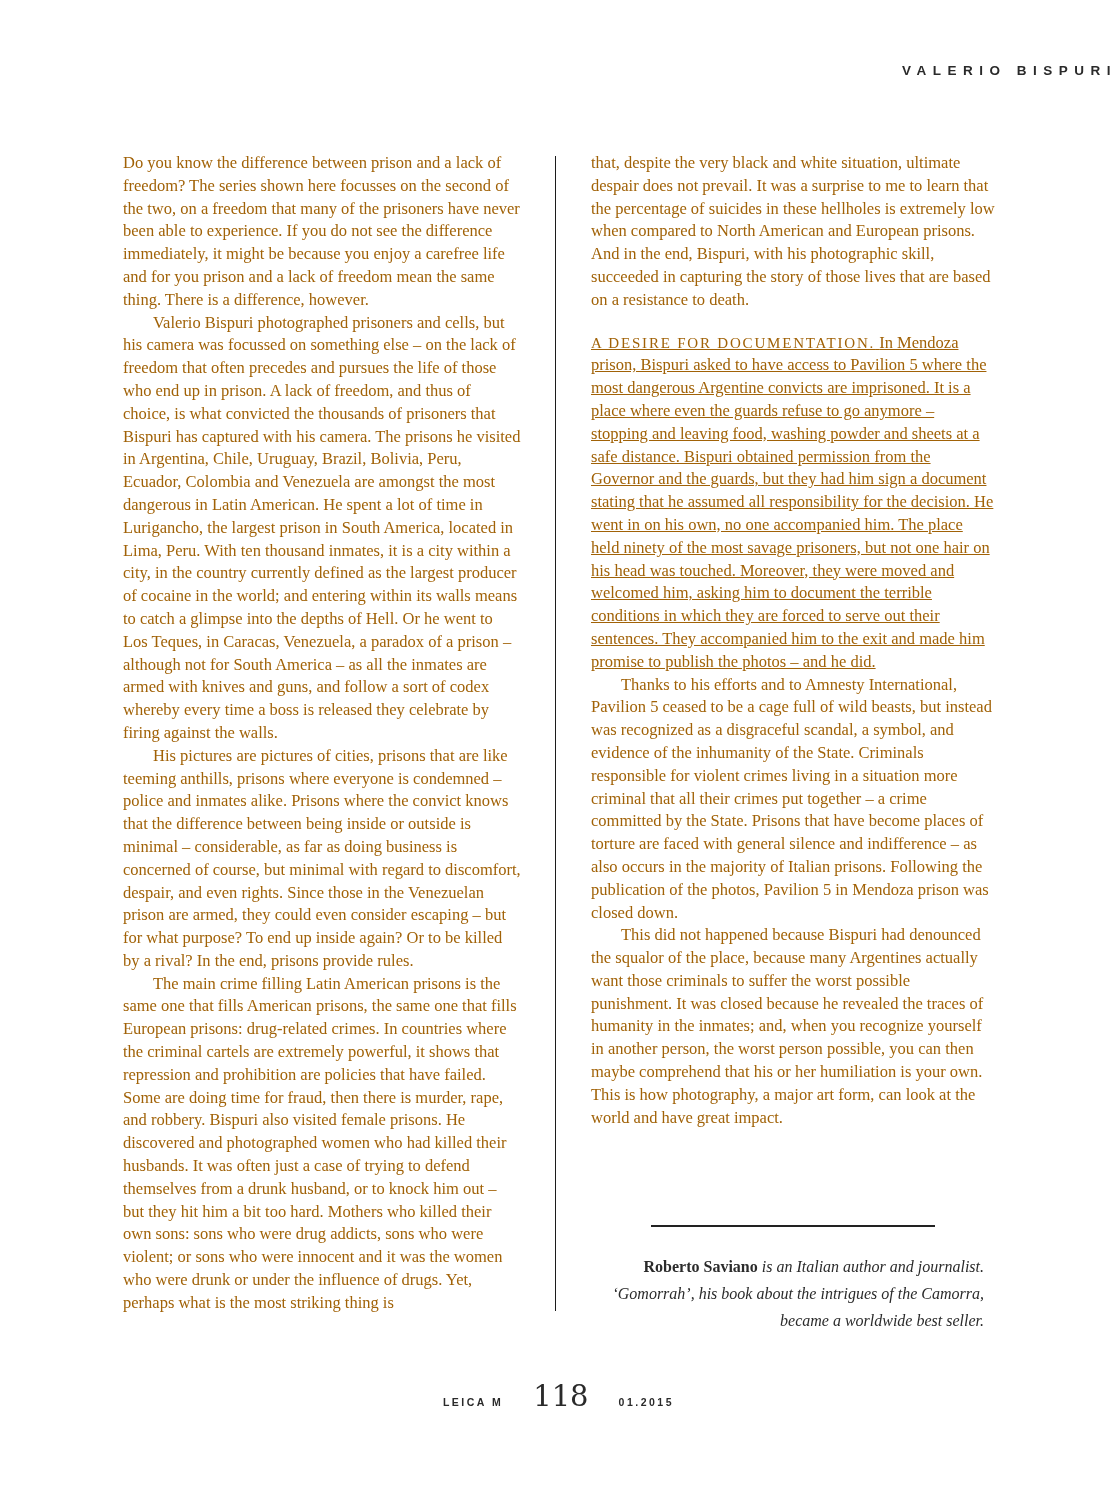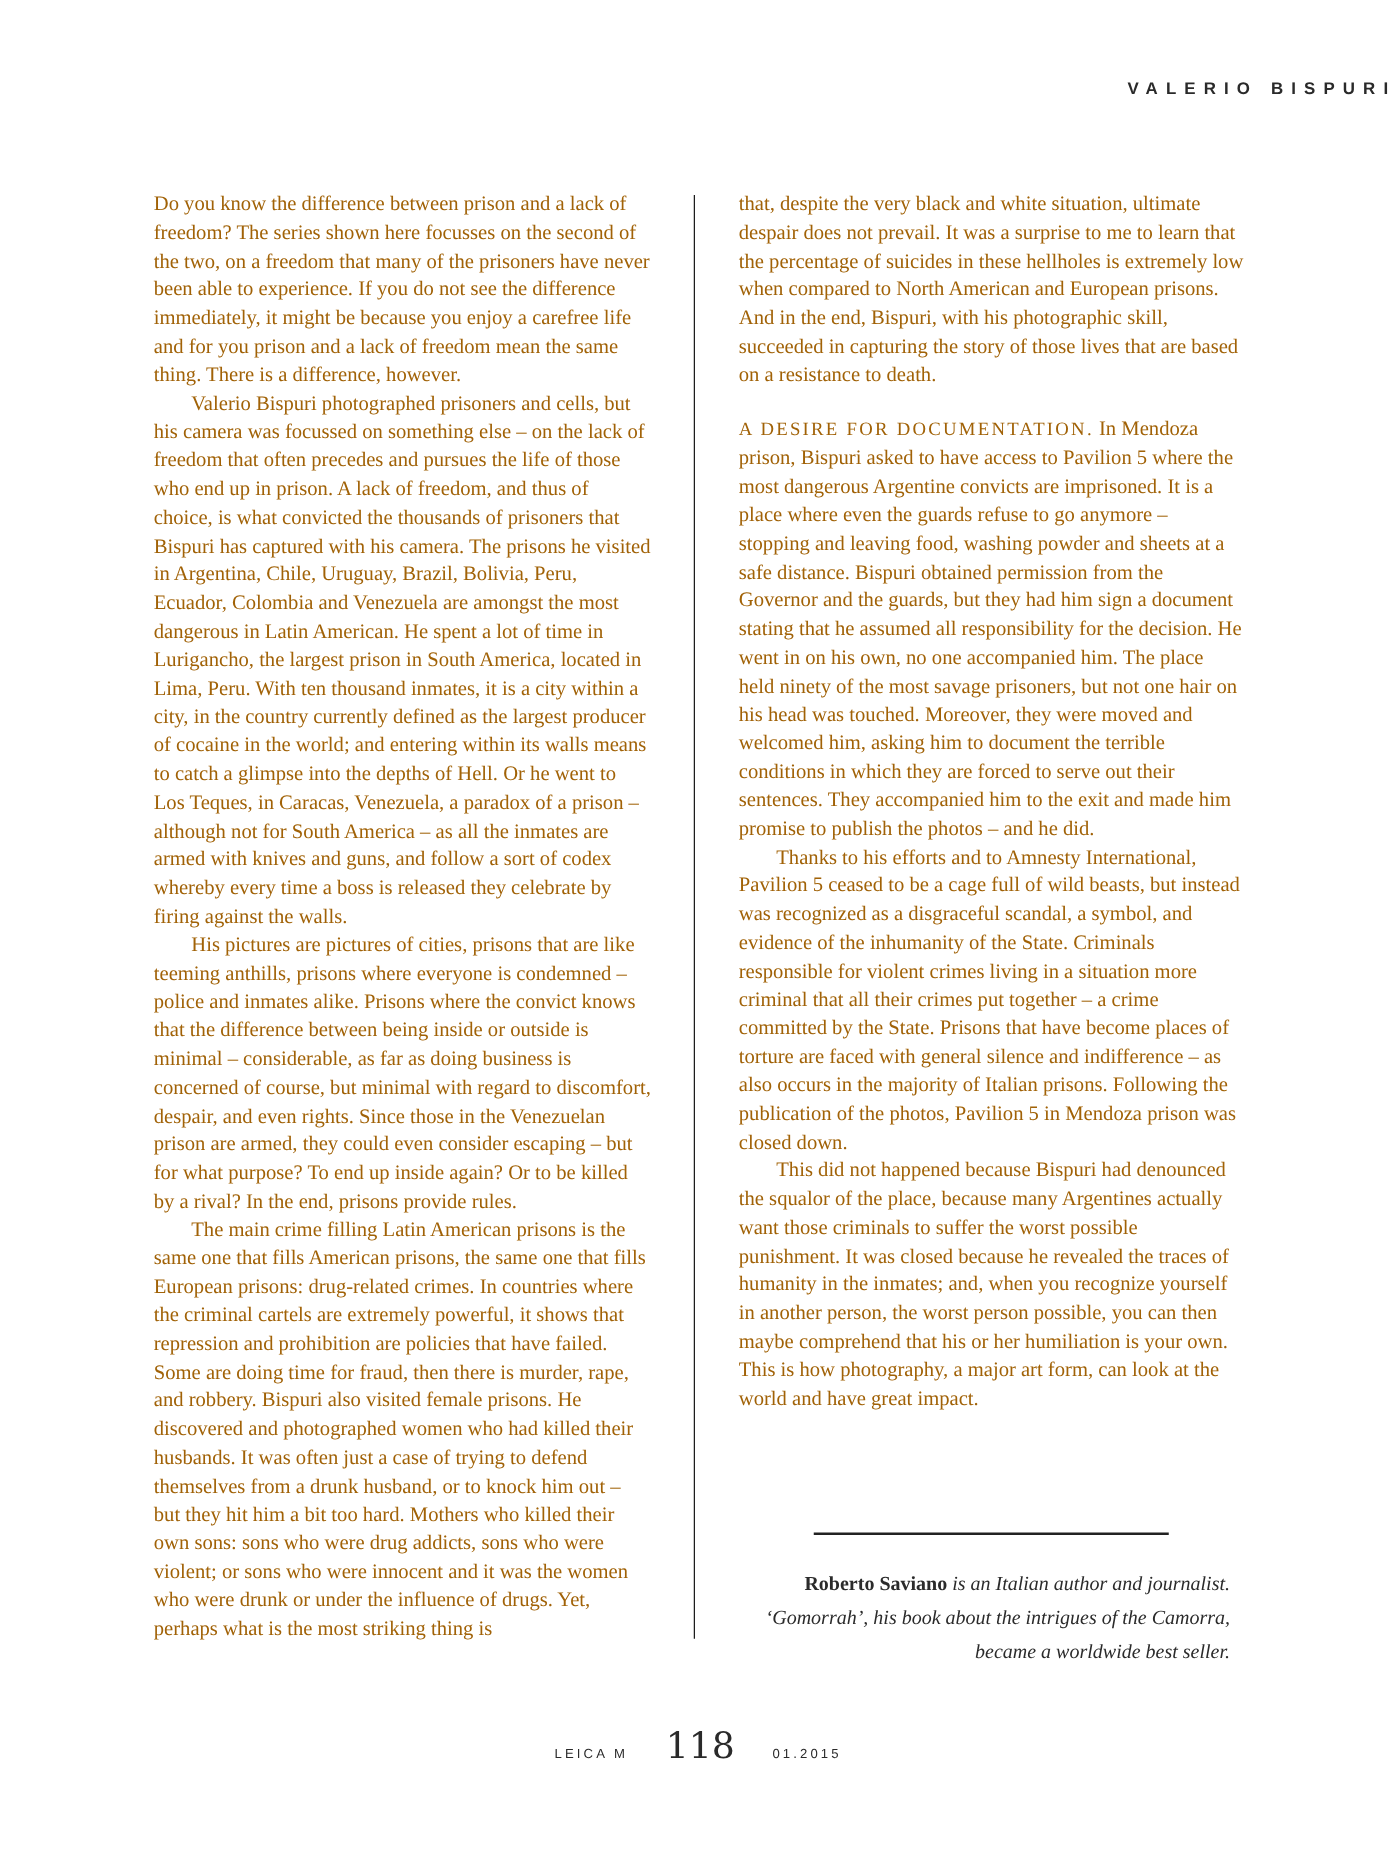--- a/index.html
+++ b/index.html
@@ -46,21 +46,21 @@
   .para {
     margin: 0;
     font-size: 16.5px;
     line-height: 22.8px;
     color: #a16207;
     text-align: left;
     hyphens: auto;
     -webkit-hyphens: auto;
   }
   .indent { text-indent: 30px; }
-  .section-para { margin-top: 20px; }
+  .section-para { margin-top: 20px; text-decoration: underline; }
   .runin-heading {
     font-size: 15px;
     letter-spacing: 1.8px;
   }
   .bio-rule {
     width: 284px;
     height: 2px;
     background: #222222;
     margin: 96px auto 26px auto;
   }
@@ -84,21 +84,21 @@
     width: 100%;
     display: flex;
     justify-content: center;
     align-items: baseline;
     gap: 30px;
     color: #2a2a2a;
   }
   .footer-mag, .footer-issue {
     font-family: "Liberation Sans", sans-serif;
     font-size: 10.5px;
-    font-weight: 400;
+    font-weight: 700;
     letter-spacing: 2.5px;
   }
   .footer-num {
     font-family: "DejaVu Serif", serif;
     font-size: 29px;
     font-weight: 400;
     line-height: 1;
   }
 </style>
 </head>

